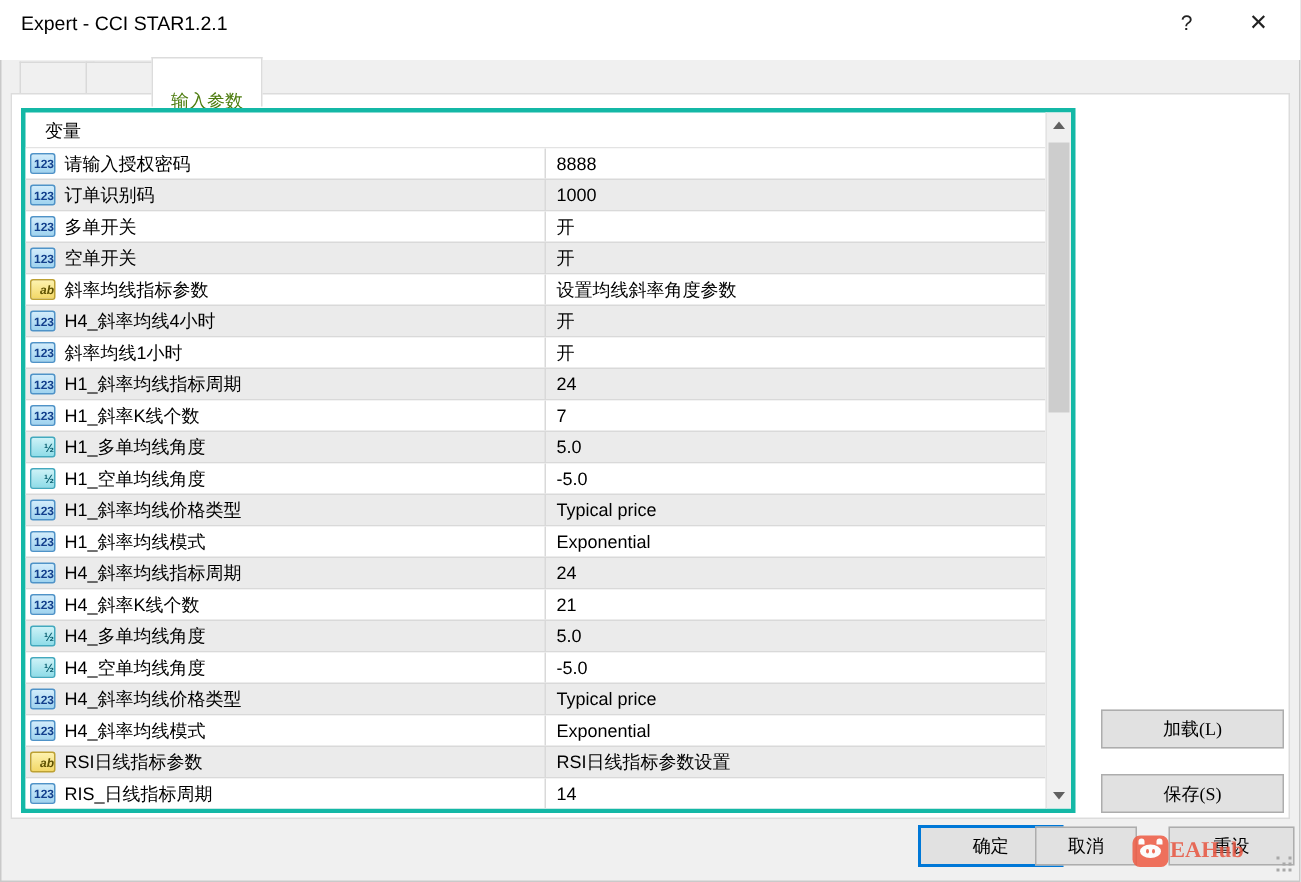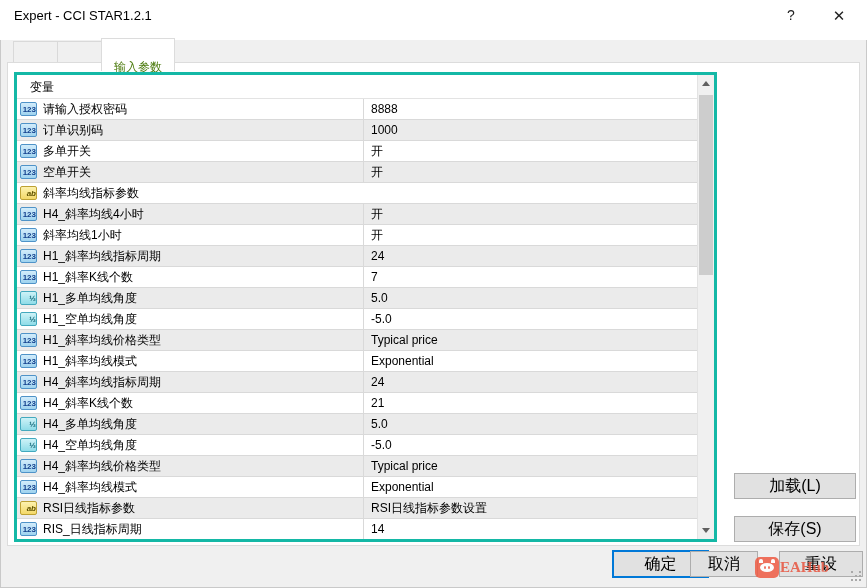--- a/index.html
+++ b/index.html
@@ -45,22 +45,22 @@
   
   .vscroll { width:17px; height:100%; background:#f0f0f0; position:relative; border-left:1px solid #e3e3e3; }
   .sb-btn { position:absolute; left:0; width:16px; height:17px; display:flex; align-items:center; justify-content:center; }
   .sb-up { top:0; } .sb-down { bottom:0; }
   .tri-up { width:0; height:0; border-left:4px solid transparent; border-right:4px solid transparent;
             border-bottom:5px solid #606060; }
   .tri-down { width:0; height:0; border-left:4px solid transparent; border-right:4px solid transparent;
               border-top:5px solid #606060; }
   .sb-thumb { position:absolute; left:1px; top:20px; width:14px; height:180px; background:#cdcdcd; }
   
-  .btn { position:absolute; background:#e1e1e1; border:1px solid #adadad; font-size:16px; color:#000;
-         text-align:center; cursor:default; font-family:Liberation Sans, sans-serif; }
+  .btn { position:absolute; background:#e1e1e1; border:1px solid #adadad; font-size:12px; color:#000;
+         text-align:center; cursor:default; font-family:Liberation Serif, serif; }
   .btn-load { left:734px; top:473px; width:122px; height:26px; z-index:5; }
   .btn-save { left:734px; top:516px; width:122px; height:26px; z-index:5; }
   .btn-ok     { left:577px; top:550px; width:97px; height:28px; border:2px solid #0078d7; z-index:5;margin-left:35px; }
   .btn-cancel { left:690px; top:551px; width:68px; height:26px; z-index:5; }
   .btn-reset  { left:779px; top:551px; width:84px; height:26px; z-index:5; }
   
   .wm { position:absolute; left:755px; top:555px; width:72px; height:26px; z-index:8; opacity:.85; pointer-events:none; }
   .wm-icon { position:absolute; left:0; top:2px; width:24px; height:21px; background:#ee5a43; border-radius:5px; }
   .wm-icon .snout { position:absolute; left:5px; top:6px; width:14px; height:9px; background:#fff; border-radius:50%; }
   .wm-icon .n1,.wm-icon .n2 { position:absolute; top:9px; width:2px; height:3px; background:#ee5a43; border-radius:50%; }
@@ -121,20 +121,21 @@
             <span class="picon i123">123</span>
             <span>空单开关</span>
           </div>
           <div class="tval">开</div>
         </div>
         <div class="trow">
           <div class="tname">
             <span class="picon iab">ab</span>
             <span>斜率均线指标参数</span>
           </div>
+          <div class="tval">设置均线斜率角度参数</div>
         </div>
         <div class="trow alt">
           <div class="tname">
             <span class="picon i123">123</span>
             <span>H4_斜率均线4小时</span>
           </div>
           <div class="tval">开</div>
         </div>
         <div class="trow">
           <div class="tname">

